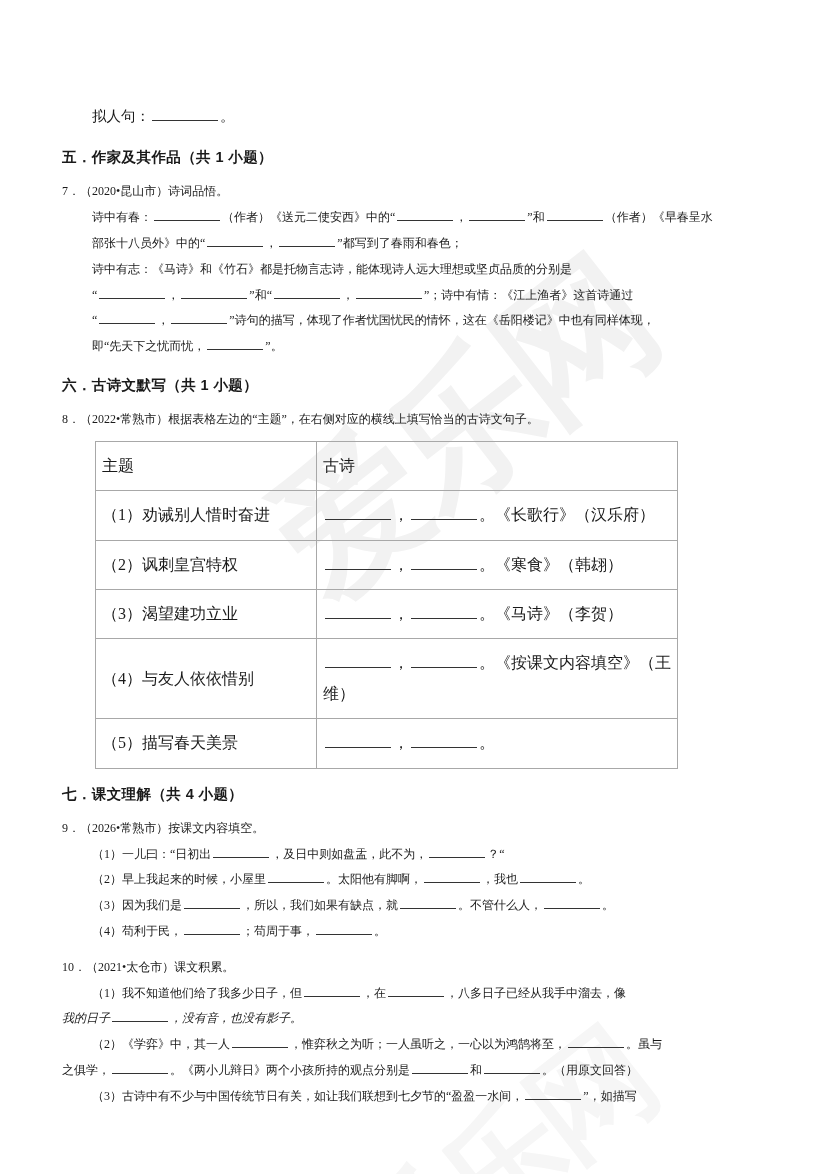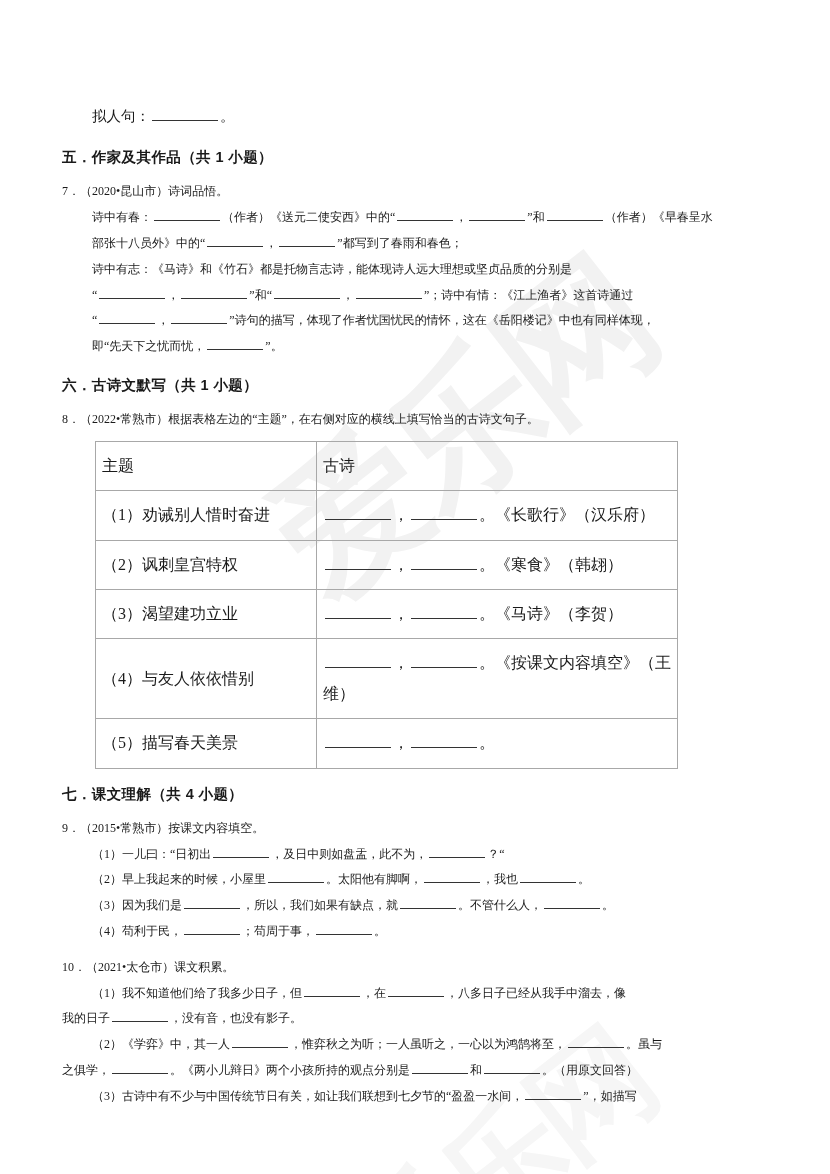--- a/index.html
+++ b/index.html
@@ -161,34 +161,34 @@
       </tr>
       <tr>
         <td class="col-theme">（5）描写春天美景</td>
         <td class="col-poem"><span class="blank b-lg"></span><span>，</span><span class="blank b-lg"></span><span>。</span></td>
       </tr>
     </tbody>
       </table>
 
     <p class="sec-head">七．课文理解（共 4 小题）</p>
 
-    <p class="q-line q-num"><span>9．</span><span>（2015•常熟市）按课文内容填空。</span></p>
+    <p class="q-line q-num"><span>9．</span><span>（2026•常熟市）按课文内容填空。</span></p>
 
     <p class="q-line hang"><span>（1）一儿曰：“日初出</span><span class="blank b-md"></span><span>，及日中则如盘盂，此不为，</span><span class="blank b-md"></span><span>？“</span></p>
 
     <p class="q-line hang"><span>（2）早上我起来的时候，小屋里</span><span class="blank b-md"></span><span>。太阳他有脚啊，</span><span class="blank b-md"></span><span>，我也</span><span class="blank b-md"></span><span>。</span></p>
 
     <p class="q-line hang"><span>（3）因为我们是</span><span class="blank b-md"></span><span>，所以，我们如果有缺点，就</span><span class="blank b-md"></span><span>。不管什么人，</span><span class="blank b-md"></span><span>。</span></p>
 
     <p class="q-line hang"><span>（4）苟利于民，</span><span class="blank b-md"></span><span>；苟周于事，</span><span class="blank b-md"></span><span>。</span></p>
 
     <p class="q-line q-num" style="padding-left:0;"><span>10．</span><span>（2021•太仓市）课文积累。</span></p>
 
     <p class="q-line hang"><span>（1）我不知道他们给了我多少日子，但</span><span class="blank b-md"></span><span>，在</span><span class="blank b-md"></span><span>，八多日子已经从我手中溜去，像</span></p>
-    <p class="q-line" style="padding-left:0;"><span>我的日子</span><span class="blank b-md"></span><span>，没有音，也没有影子。</span></p>
+    <p class="q-line" style="padding-left:0;font-style:italic;"><span>我的日子</span><span class="blank b-md"></span><span>，没有音，也没有影子。</span></p>
 
     <p class="q-line hang"><span>（2）《学弈》中，其一人</span><span class="blank b-md"></span><span>，惟弈秋之为听；一人虽听之，一心以为鸿鹄将至，</span><span class="blank b-md"></span><span>。虽与</span></p>
     <p class="q-line" style="padding-left:0;"><span>之俱学，</span><span class="blank b-md"></span><span>。《两小儿辩日》两个小孩所持的观点分别是</span><span class="blank b-md"></span><span>和</span><span class="blank b-md"></span><span>。（用原文回答）</span></p>
 
     <p class="q-line hang"><span>（3）古诗中有不少与中国传统节日有关，如让我们联想到七夕节的“盈盈一水间，</span><span class="blank b-md"></span><span>”，如描写</span></p>
 
   </div>
 </div>
 
 </body></html>

